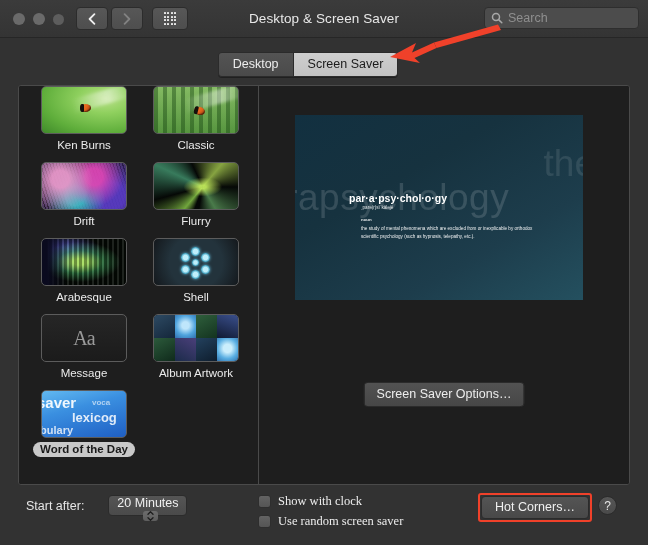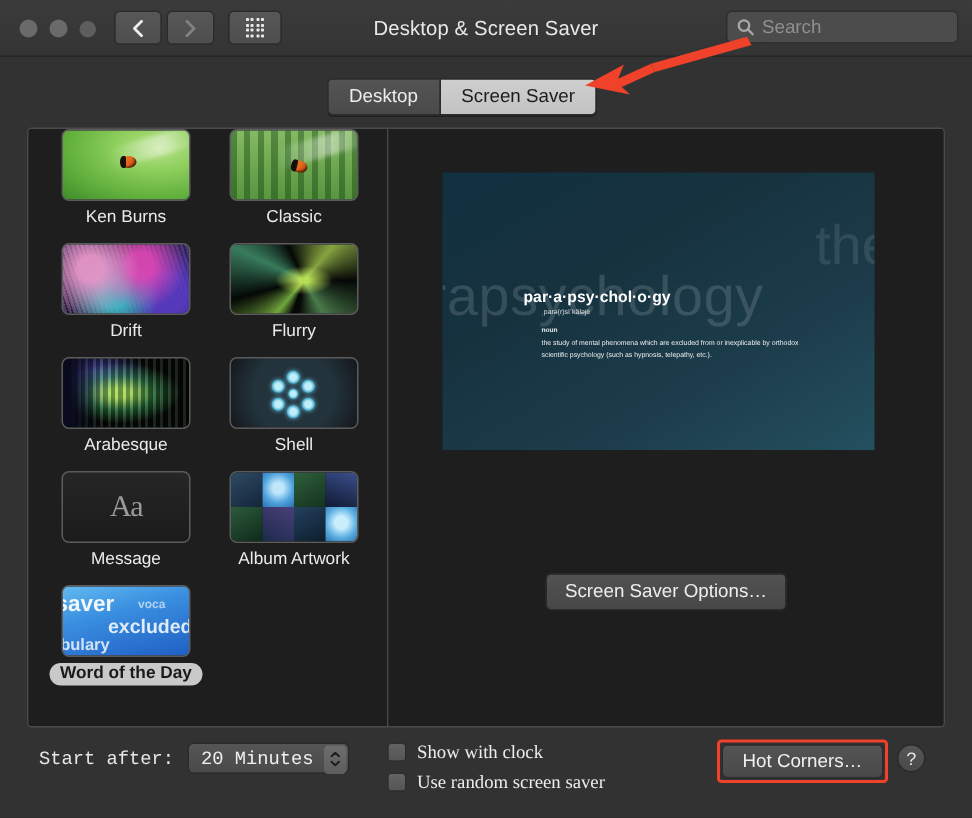--- a/index.html
+++ b/index.html
@@ -198,27 +198,27 @@
   .ssopt {
     position: absolute; left: 50%; top: 296px; transform: translateX(-50%);
     padding: 4px 12px 5px; border-radius: 4px;
     background: linear-gradient(#525252,#474747);
     border: 1px solid #2b2b2b;
     color: #ededed; font-size: 12.5px; white-space: nowrap;
   }
 
   
   .bottom { position: absolute; left: 0; top: 490px; width: 648px; height: 55px; }
-  .startrow { position: absolute; left: 26px; top: 5px; display: flex; align-items: center; gap: 9px; font-family: Liberation Mono, monospace; }
+  .startrow { position: absolute; left: 26px; top: 5px; display: flex; align-items: center; gap: 24px; }
   .startlbl { color: #e6e6e6; font-size: 12.5px; }
   .popup {
     display: flex; align-items: center;
     background: linear-gradient(#555,#4a4a4a);
     border: 1px solid #2b2b2b; border-radius: 4px;
-    height: 21px; padding: 0 0 0 8px;
+    height: 21px; padding: 0 0 0 8px; flex-direction: column;
   }
   .popup .val { color: #f0f0f0; font-size: 12.5px; padding-right: 7px; }
   .stepper {
     width: 15px; height: 19px; margin: 1px 1px 0 0; border-radius: 3px;
     background: linear-gradient(#6d6d6d,#5e5e5e);
     display: flex; flex-direction: column; align-items: center; justify-content: center; gap: 2px;
   }
   .checks { position: absolute; left: 258px; top: 4px; }
   .chkrow { display: flex; align-items: center; gap: 7px; margin-bottom: 5px; font-family: Liberation Serif, serif; }
   .chk {
@@ -375,21 +375,21 @@
             <i style="background:linear-gradient(30deg,#1b2b4a,#4a3f7a)"></i>
             <i style="background:linear-gradient(150deg,#23415e,#0e1d2d)"></i>
             <i style="background:radial-gradient(circle at 50% 45%,#cbeefc 0 25%,#59aee2 62%,#3173ae 100%)"></i>
           </div>
           <div class="cap">Album Artwork</div>
         </div>
 
         <div class="cell">
           <div class="thumb t-word">
             <b class="w1">saver</b>
-            <b class="w2">excluded</b>
+            <b class="w2">lexicog</b>
             <b class="w3">abulary</b>
             <b class="w4">voca</b>
           </div>
           <div class="cap sel">Word of the Day</div>
         </div>
 
       </div>
     </div>
 
     <div class="previewpane">

